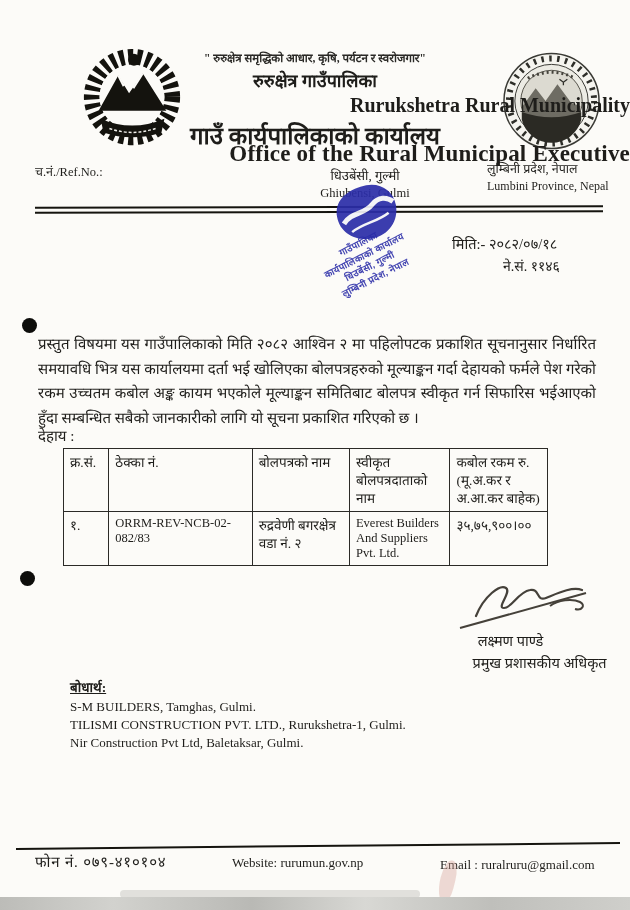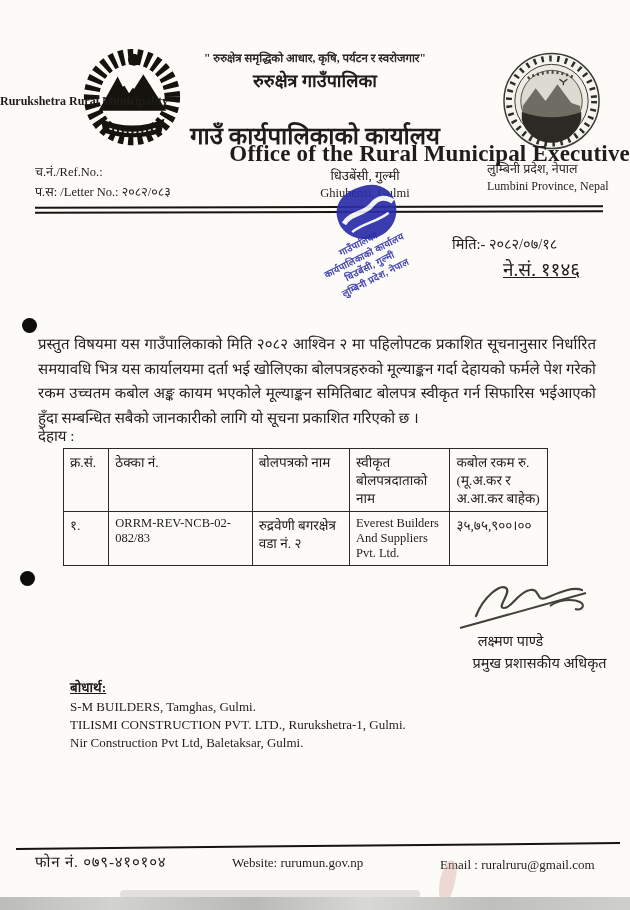--- a/index.html
+++ b/index.html
@@ -7,39 +7,39 @@
   body { font-family:"Liberation Serif", serif; color:#1e1d1a; }
   .page {
     position:relative; width:630px; height:910px; overflow:hidden;
     background:#fcfbf8;
   }
   .abs { position:absolute; }
 
   
   .slogan { top:50px; left:0; right:0; text-align:center; font-size:11.5px; font-weight:bold; color:#2a2926; }
   .muni-np { top:68px; left:0; right:0; text-align:center; font-size:18px; font-weight:bold; }
-  .muni-en { top:94px; left:0; right:0; text-align:left; font-size:12px; font-weight:bold; }
+  .muni-en { top:94px; left:0; right:0; text-align:right; font-size:20px; font-weight:bold; }
   .office-np { top:111px; left:0; right:0; text-align:center; font-size:24px; font-weight:bold;margin-top:7px; }
   .office-en { top:141px; left:0; right:0; text-align:right; font-size:23px; font-weight:bold; letter-spacing:.2px;margin-left:12px; }
 
   .emblem-left { top:45px; left:78px; width:108px; height:112px; }
   .emblem-right { top:48px; left:500px; width:104px; height:108px; }
 
   .ref-label { top:163px; left:35px; font-size:12.5px; }
   .letter-line { top:183px; left:35px; font-size:12.5px; }
   .place-np { top:166px; left:300px; width:130px; text-align:center; font-size:13px; }
   .place-en { top:186px; left:300px; width:130px; text-align:center; font-size:12.5px; }
   .prov-np { top:160px; left:487px; font-size:12.5px; }
   .prov-en { top:179px; left:487px; font-size:12px; }
 
   .rule-double { top:206px; left:35px; width:568px; height:7px;
     border-top:2px solid #15140f; border-bottom:2px solid #15140f; transform:rotate(-0.15deg); }
 
   .miti { top:233px; left:452px; font-size:14.5px; }
-  .nesam { top:256px; left:503px; font-size:19px;text-decoration:underline; }
+  .nesam { top:256px; left:503px; font-size:14px; }
 
   
   .stamp-blob { top:184px; left:334px; width:66px; height:58px; transform:rotate(-14deg); opacity:.92; }
   .stamp-text { top:236px; left:288px; width:158px; transform:rotate(-27deg); transform-origin:50% 50%;
     text-align:center; color:#2b2da8; font-weight:bold; font-size:9.5px; line-height:12.5px;
     letter-spacing:.4px; opacity:.88; }
 
   
   .dot1 { top:318px; left:22px; width:15px; height:15px; background:#0d0d0b; border-radius:50%; }
   .dot2 { top:571px; left:20px; width:15px; height:15px; background:#0d0d0b; border-radius:50%; }
@@ -120,24 +120,20 @@
     </svg>
   </div>
 
   <div class="abs slogan">" रुरुक्षेत्र समृद्धिको आधार, कृषि, पर्यटन र स्वरोजगार"</div>
   <div class="abs muni-np">रुरुक्षेत्र गाउँपालिका</div>
   <div class="abs muni-en">Rurukshetra Rural Municipality</div>
   <div class="abs office-np">गाउँ कार्यपालिकाको कार्यालय</div>
   <div class="abs office-en">Office of the Rural Municipal Executive</div>
 
   <div class="abs ref-label">च.नं./Ref.No.:</div>
-  <div class="abs letter-line">
-    <span>प.स: /Letter No.:</span>
-    <span>२०८२/०८३</span>
-  </div>
   <div class="abs place-np">धिउबेंसी, गुल्मी</div>
   <div class="abs place-en">Ghiubensi, Gulmi</div>
   <div class="abs prov-np">लुम्बिनी प्रदेश, नेपाल</div>
   <div class="abs prov-en">Lumbini Province, Nepal</div>
 
   <div class="abs rule-double"></div>
 
   <div class="abs stamp-blob">
     <svg viewBox="0 0 66 58" width="66" height="58">
       <path d="M33 2 C51 0 64 12 63 28 C62 44 49 56 32 55 C15 54 2 42 3 26 C4 10 17 3 33 2 Z" fill="#2b2da8"></path>

